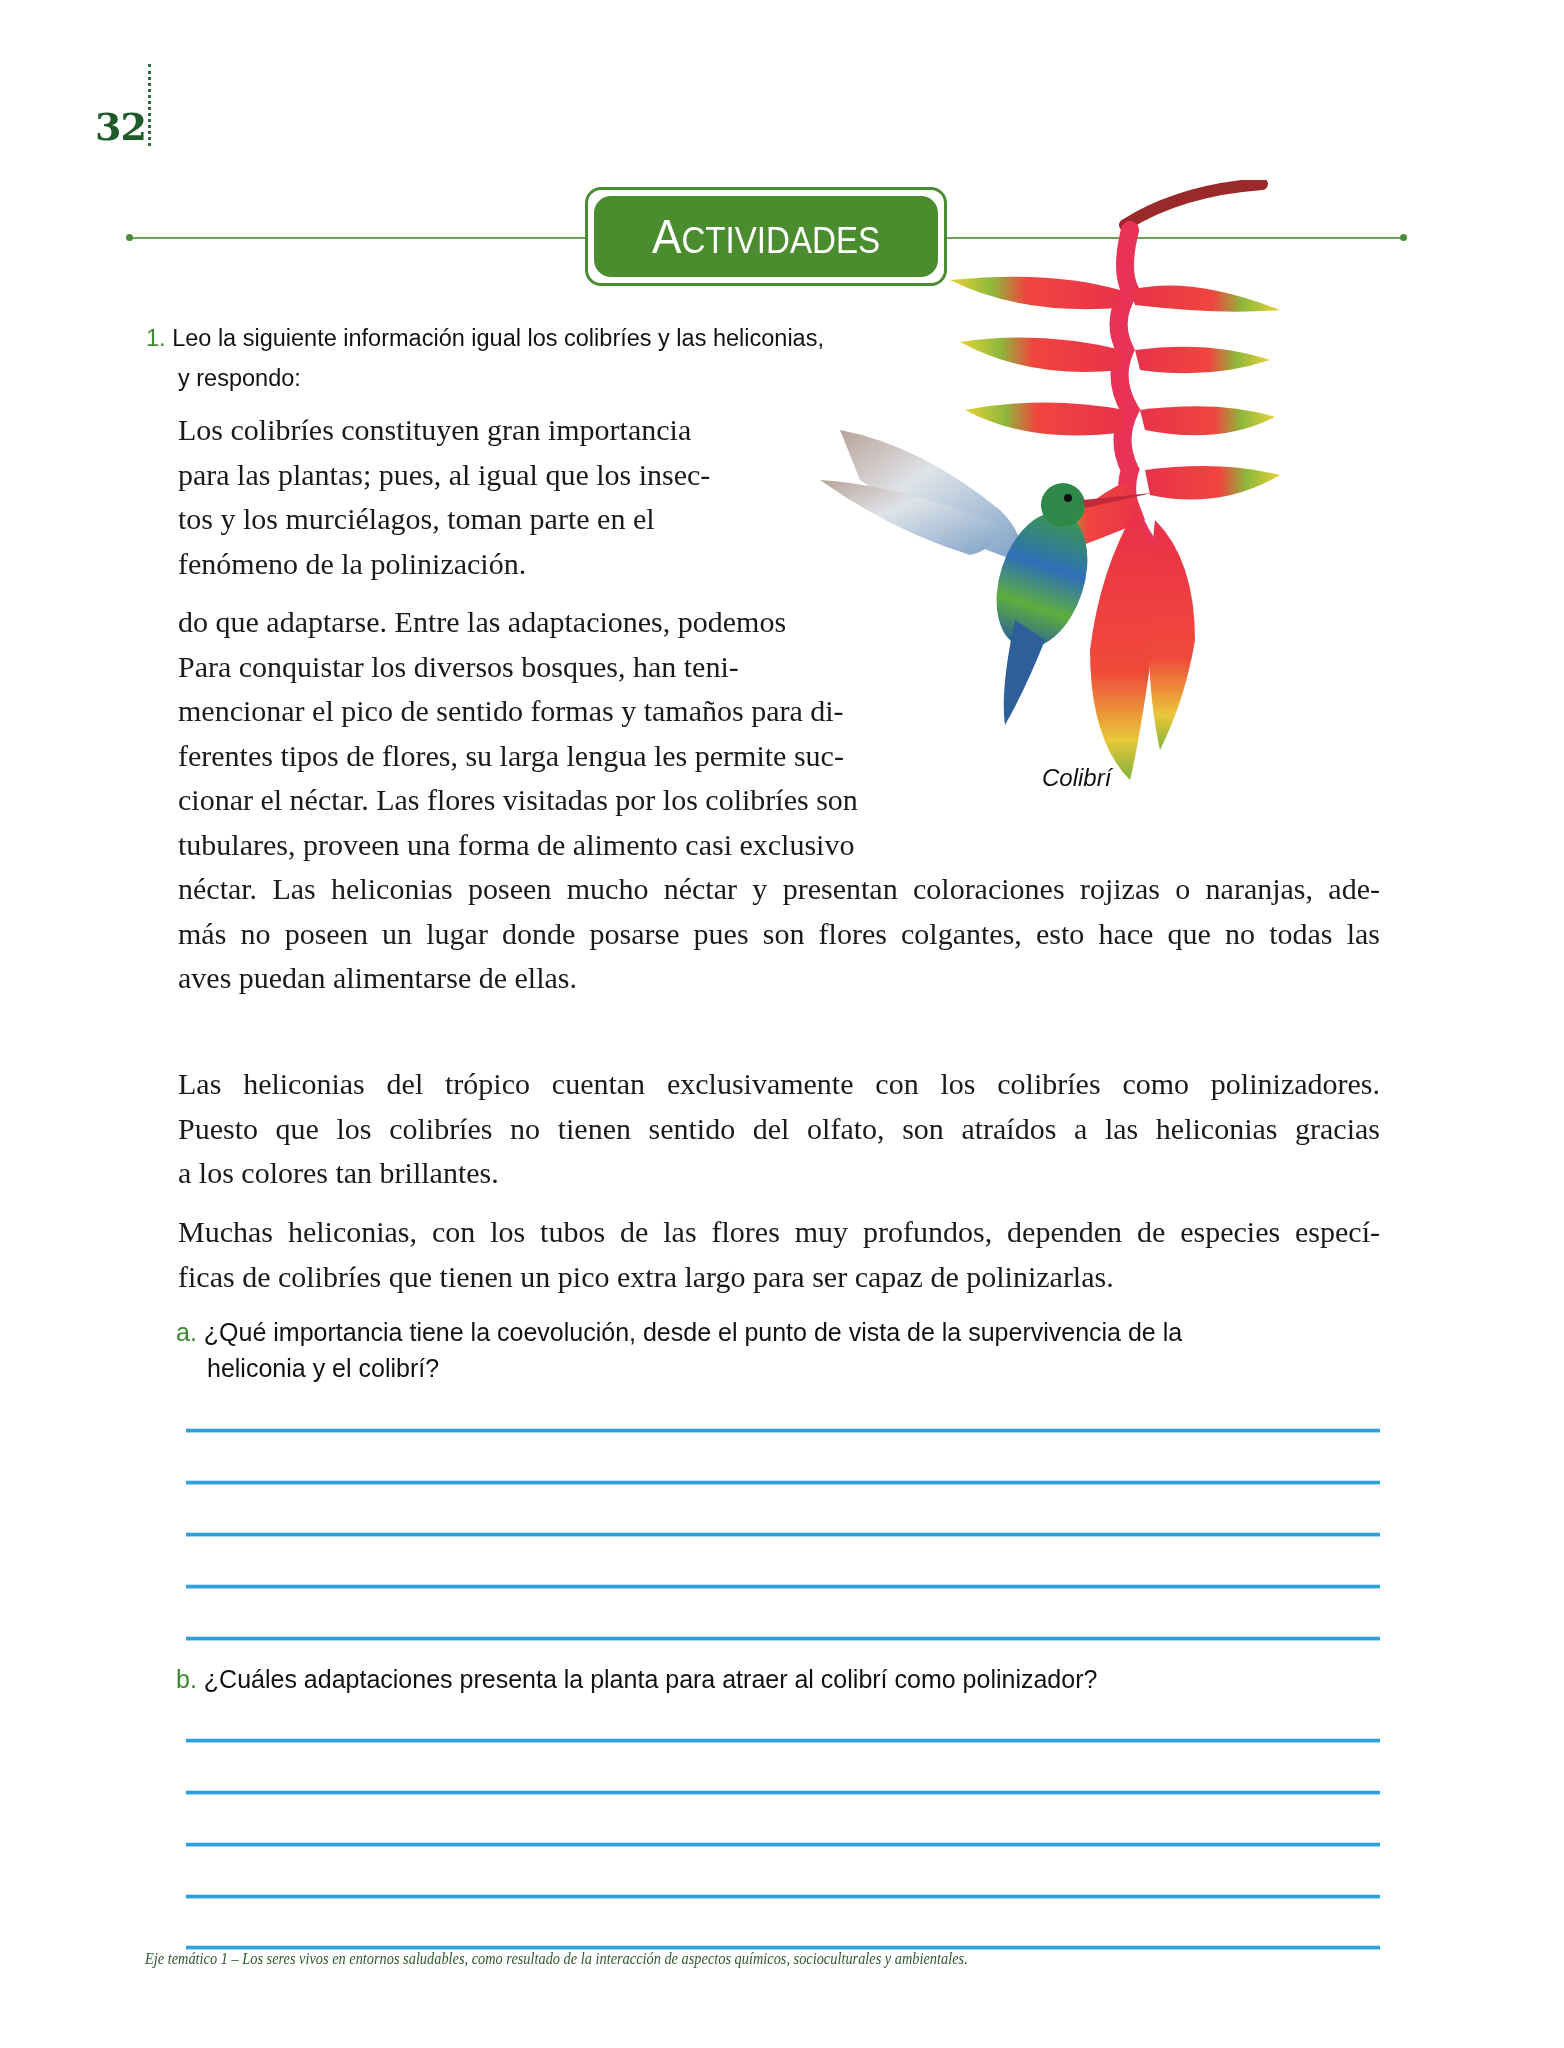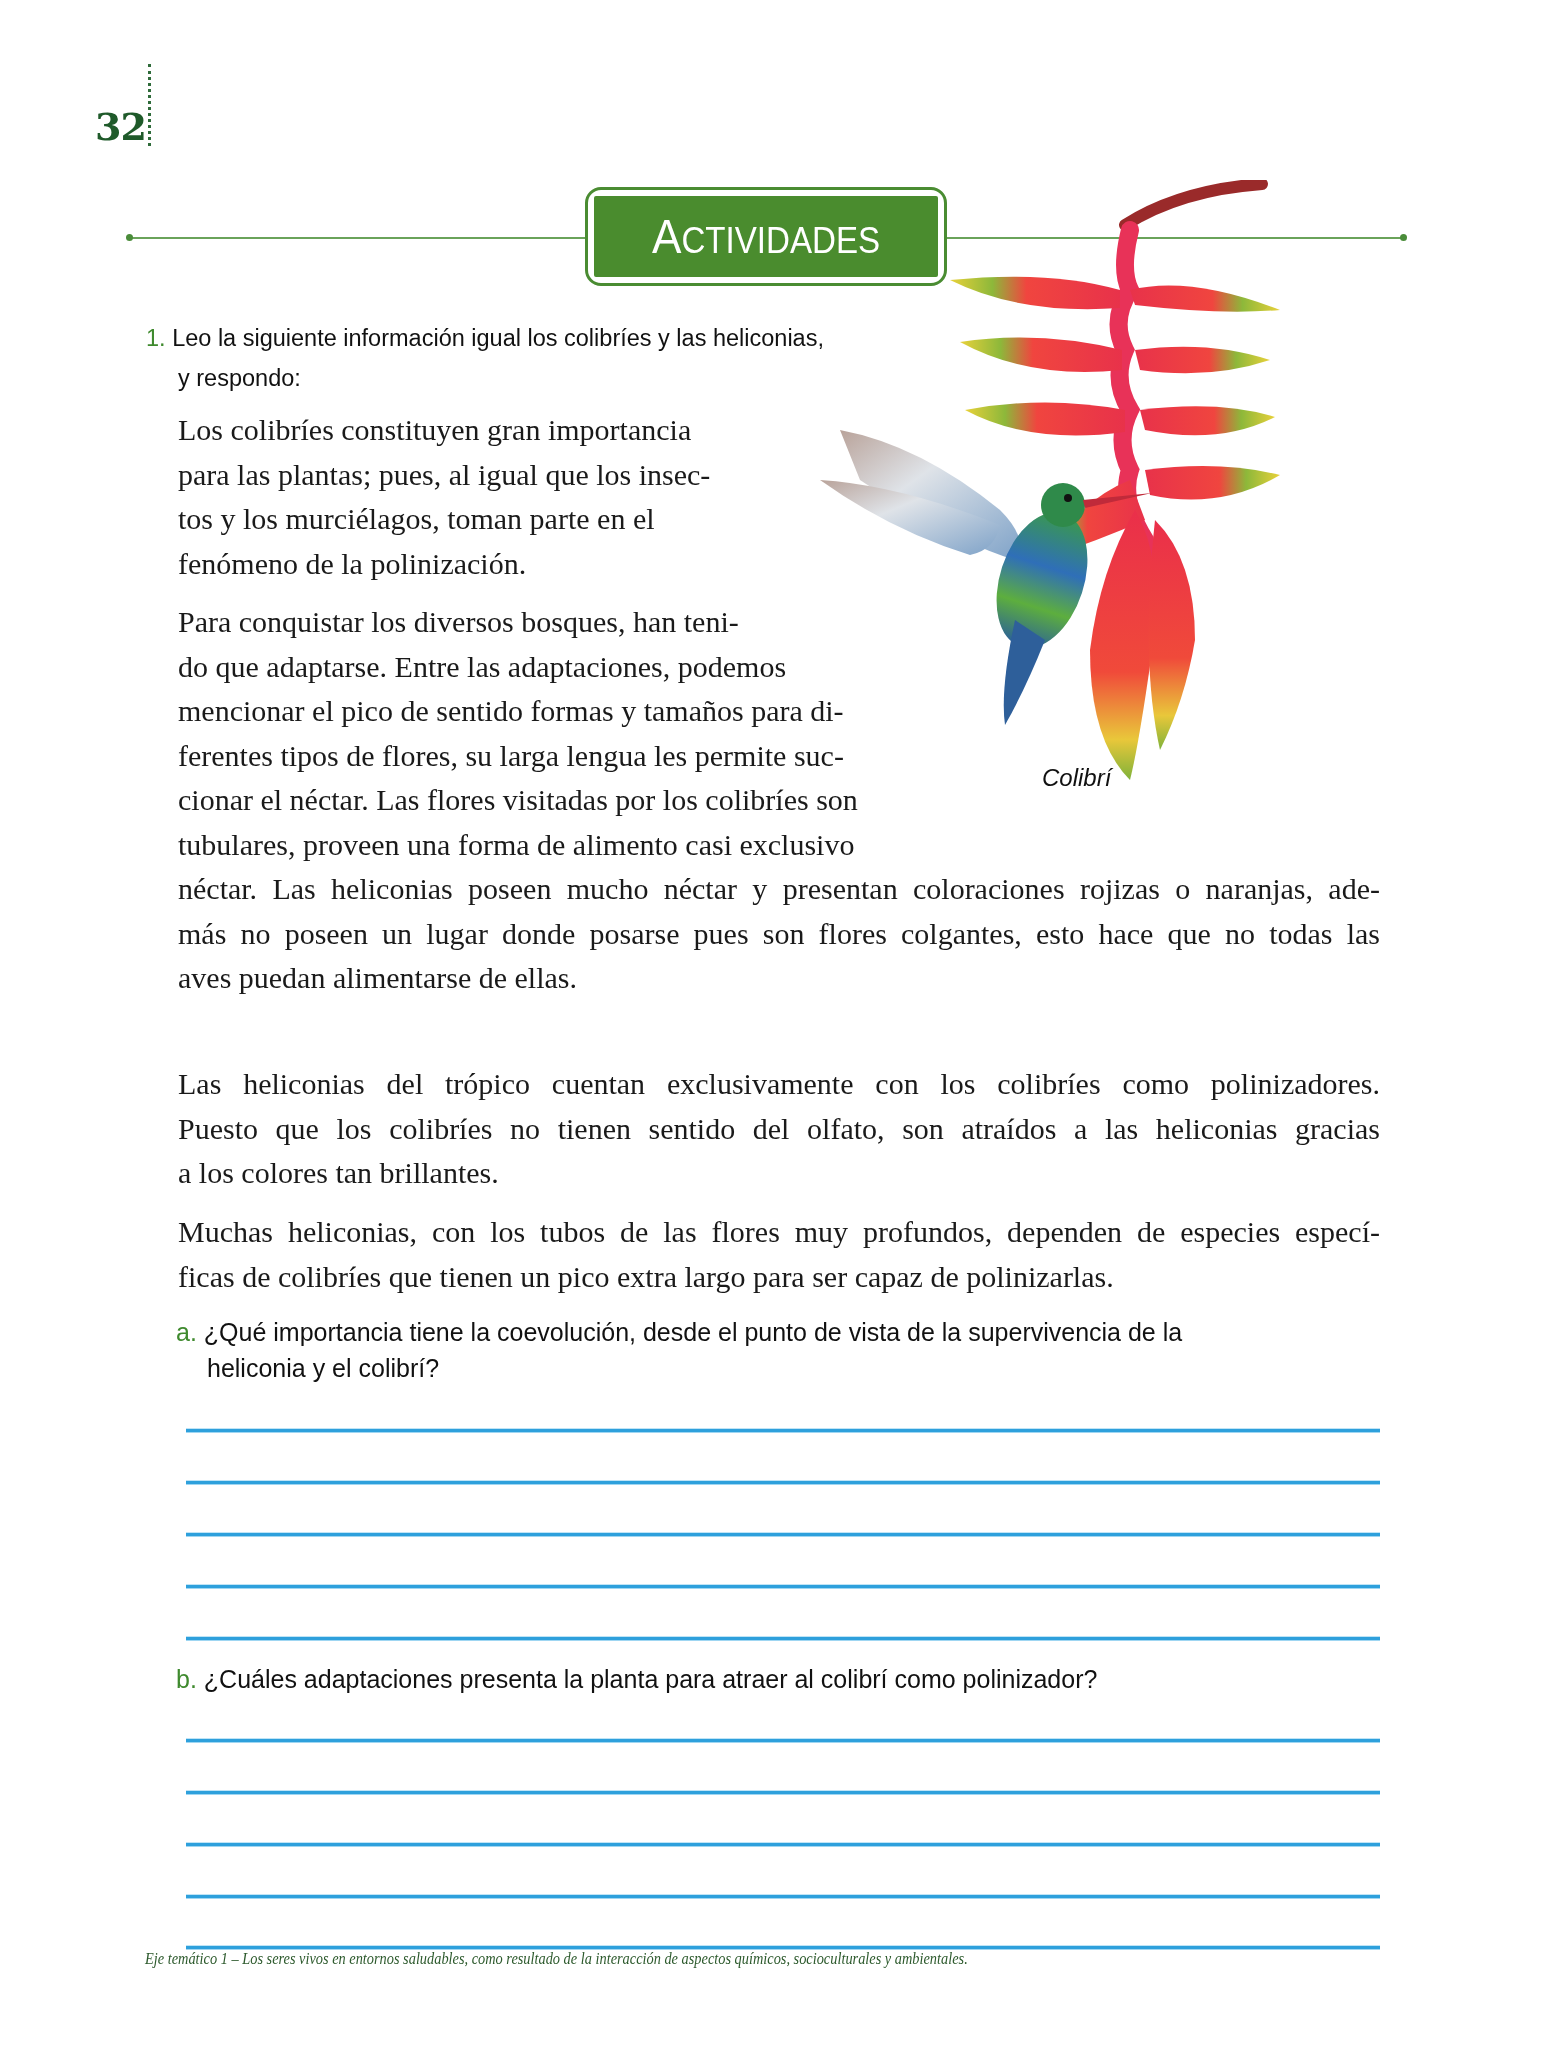--- a/index.html
+++ b/index.html
@@ -5,21 +5,21 @@
   html, body { margin:0; padding:0; background:#ffffff; }
   body { width:1564px; height:2048px; position:relative; overflow:hidden; font-family:"Liberation Serif", serif; color:#1a1a1a; }
   .abs { position:absolute; }
 
   .page-number { left:95px; top:104px; font-family:"DejaVu Serif", serif; font-weight:bold; font-size:38px; color:#1f5a2a; letter-spacing:-1px; }
   .page-dots { left:148px; top:64px; height:82px; width:0; border-left:3px dotted #2f6b3a; }
 
   .title-rule { left:129px; top:237px; width:1274px; height:2px; background:#6aa35a; }
   .rule-dot { width:7px; height:7px; border-radius:50%; background:#4a8c3a; top:234px; }
   .banner-outer { left:585px; top:187px; width:362px; height:99px; border:3px solid #4a8c32; border-radius:16px; background:#ffffff; box-sizing:border-box; }
-  .banner-inner { left:594px; top:196px; width:344px; height:81px; background:#4a8c2e; border-radius:2px; display:flex; align-items:center; justify-content:center; }
+  .banner-inner { left:594px; top:196px; width:344px; height:81px; background:#4a8c2e; border-radius:17px; display:flex; align-items:center; justify-content:center; }
   .banner-text { font-family:"Liberation Sans", sans-serif; color:#ffffff; font-size:36px; letter-spacing:0px; transform:scaleX(0.92); }
   .banner-text .big { font-size:48px; }
 
   .q1 { left:146px; top:318px; width:860px; font-family:"Liberation Sans", sans-serif; font-size:23.5px; line-height:40px; color:#111; }
   .q1 .num { color:#3f8a2e; }
   .q1 .l2 { padding-left:32px; display:block; }
 
   .body-text { font-family:"Liberation Serif", serif; font-size:30px; line-height:44.5px; color:#1a1a1a; }
   .para { position:absolute; left:178px; }
   .line { display:block; white-space:nowrap; }
@@ -115,22 +115,22 @@
 </div>
 
 <div class="para body-text" style="top:408px; width:620px;">
   <span class="line">Los colibríes  constituyen gran importancia</span>
   <span class="line">para las plantas; pues, al igual que los insec-</span>
   <span class="line">tos y los murciélagos, toman parte en el</span>
   <span class="line">fenómeno de la polinización.</span>
 </div>
 
 <div class="para body-text" style="top:600px; width:1202px;">
+  <span class="line">do que adaptarse. Entre las adaptaciones, podemos</span>
   <span class="line">Para conquistar los diversos bosques, han teni-</span>
-  <span class="line">do que adaptarse. Entre las adaptaciones, podemos</span>
   <span class="line">mencionar el pico de sentido formas y tamaños para di-</span>
   <span class="line">ferentes tipos de flores, su larga lengua les permite suc-</span>
   <span class="line">cionar el néctar. Las flores visitadas por los colibríes son</span>
   <span class="line">tubulares,  proveen una forma de alimento casi exclusivo</span>
   <span class="line just">néctar. Las heliconias poseen mucho néctar y presentan coloraciones rojizas o naranjas, ade-</span>
   <span class="line just">más no poseen un lugar donde posarse pues son flores colgantes, esto hace que no todas las</span>
   <span class="line">aves puedan alimentarse de ellas.</span>
 </div>
 
 <div class="para body-text" style="top:1062px; width:1202px;">

